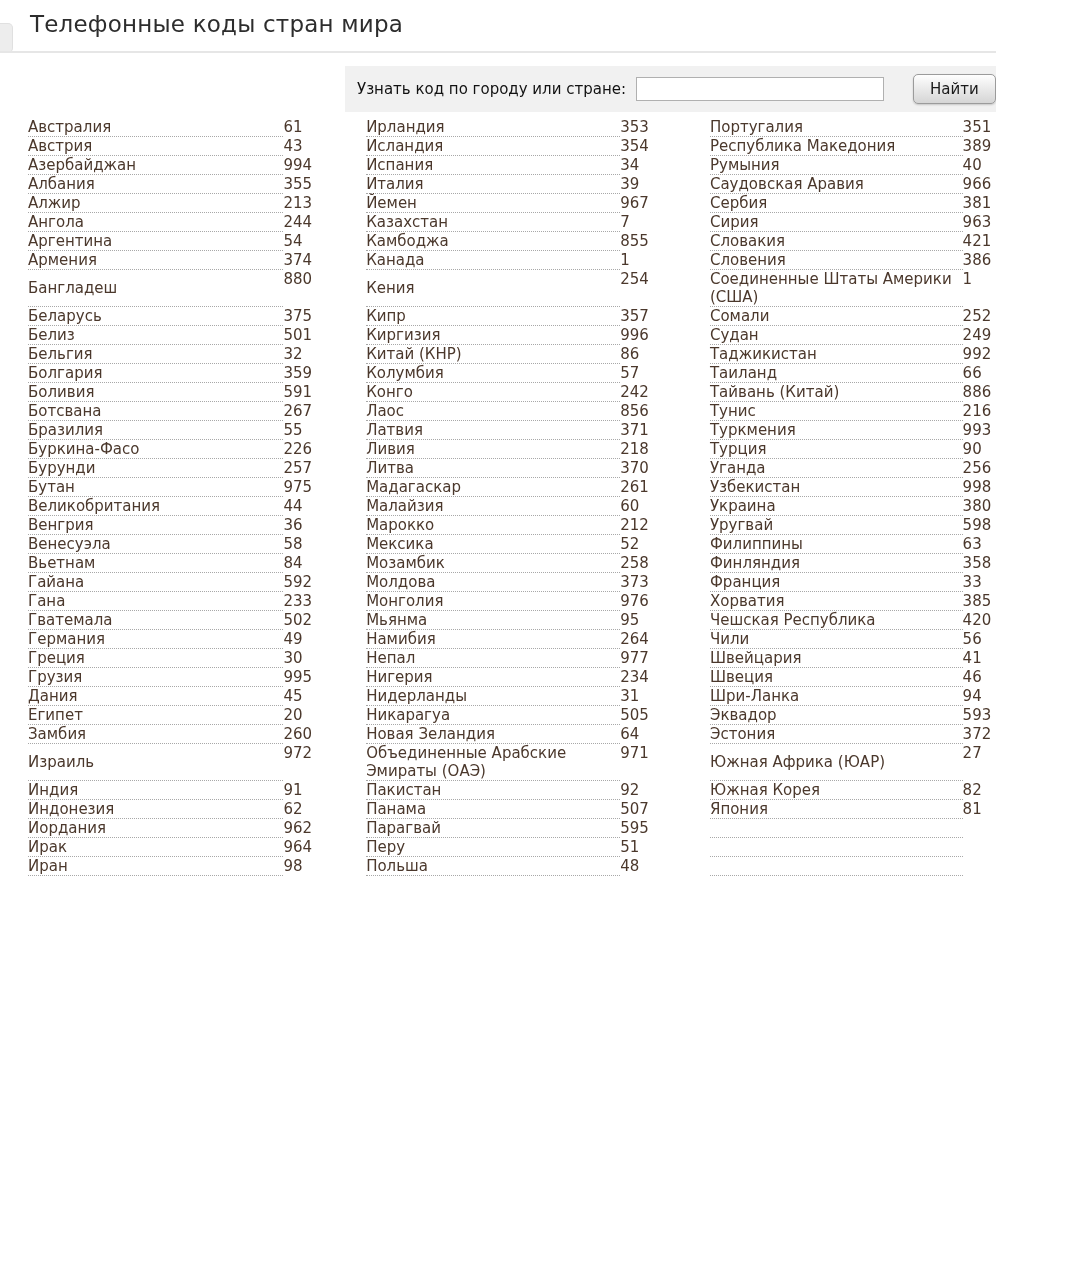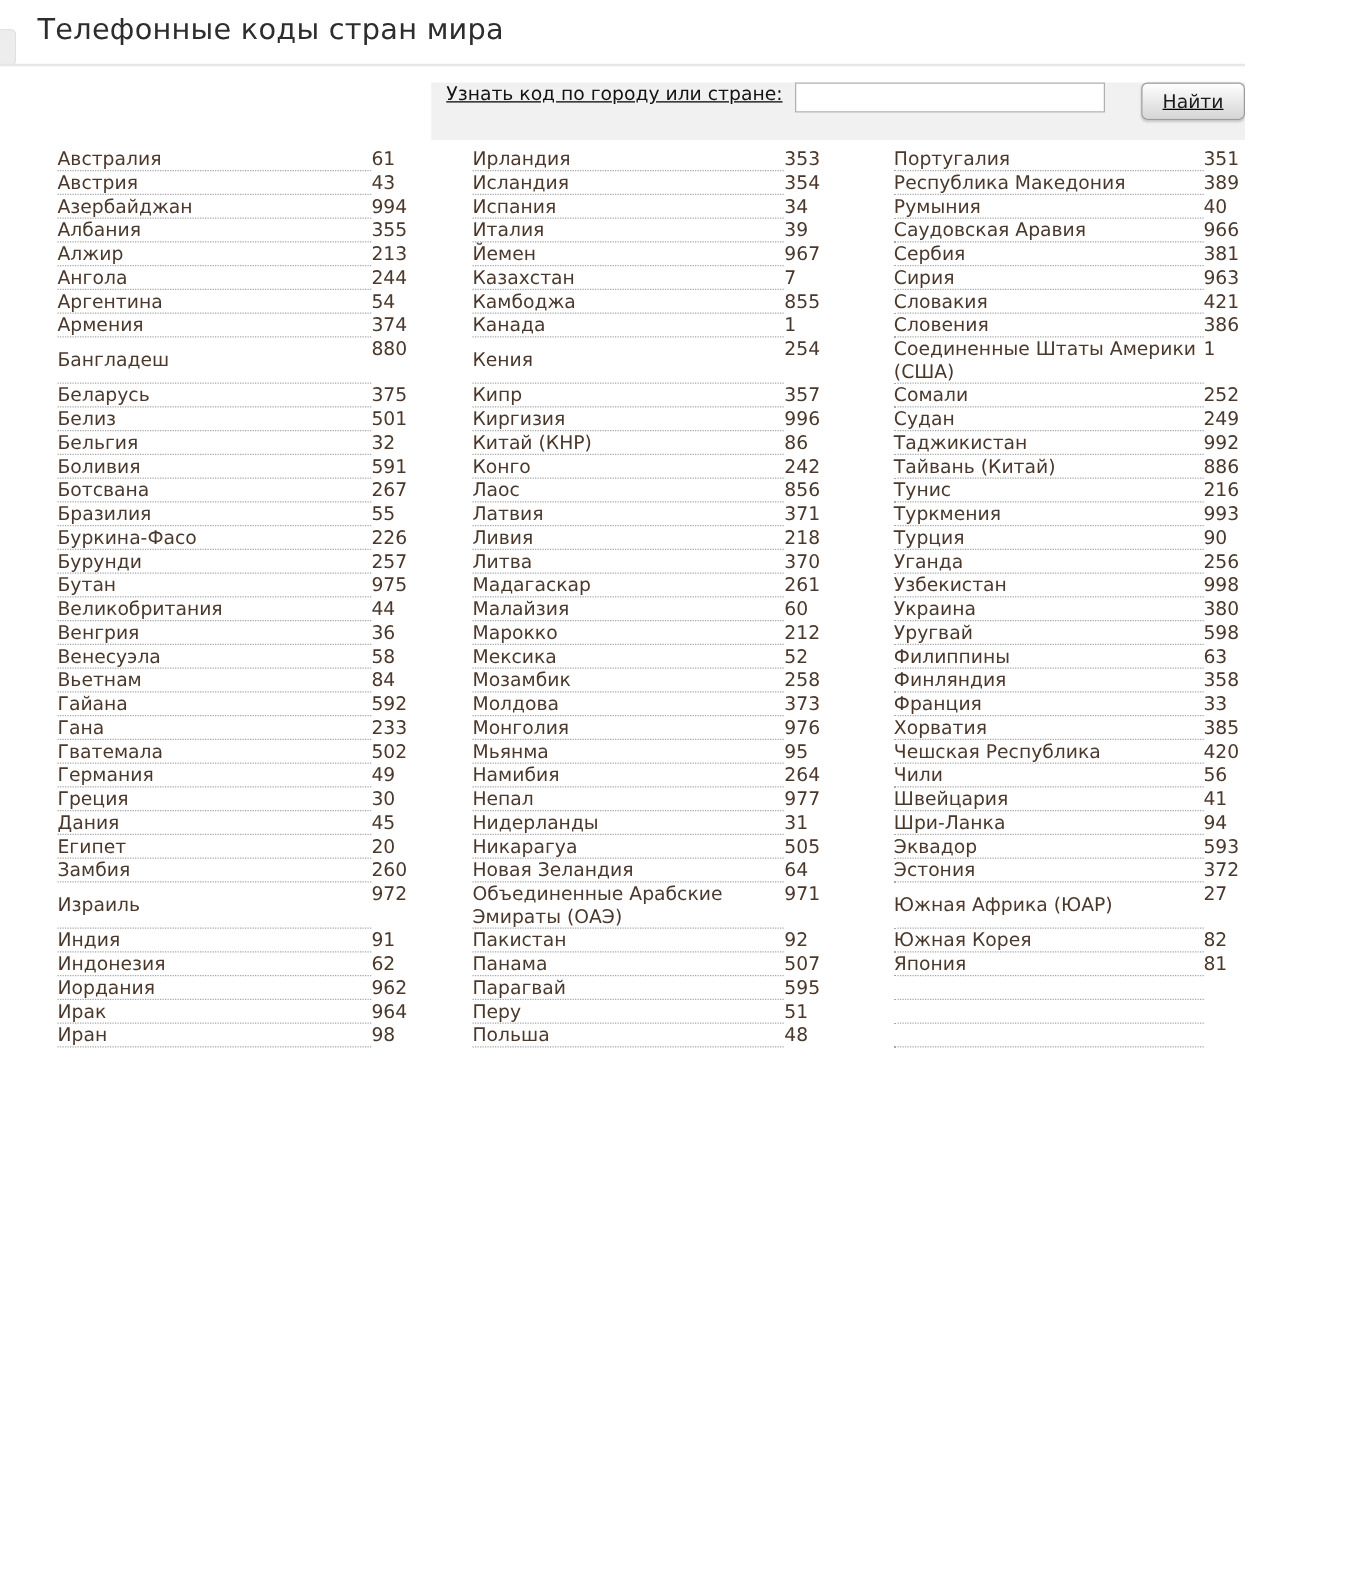--- a/index.html
+++ b/index.html
@@ -15,38 +15,38 @@
     position:absolute; left:0; top:51px; width:100%; height:2px;
     background:#e6e6e6;
   }
   .side-tab {
     position:absolute; left:0; top:23px; width:13px; height:30px;
     background:#ededed; border:1px solid #e0e0e0; border-left:none;
     border-radius:0 5px 5px 0; box-sizing:border-box;
   }
   .search-band {
     position:absolute; left:345px; right:0; top:66px; height:46px;
-    background:#f1f1f1; display:flex; align-items:flex-start; box-sizing:border-box;text-decoration:underline;
+    background:#f1f1f1; display:flex; align-items:center; box-sizing:border-box;
   }
   .search-label { margin-left:12px; font-size:15px; color:#121212; white-space:nowrap; }
   .search-input {
     margin-left:10px; width:296px; height:22px; box-sizing:content-box;
     border:1px solid #b0b0b0; background:#fff; font-size:14px; padding:0 4px;
     font-family:"DejaVu Sans", sans-serif;
   }
   .search-button {
     margin-left:29px; width:100px; height:30px; cursor:pointer;
     border:1px solid #9b9b9b; border-radius:5px;
     background:linear-gradient(#fefefe,#d5d5d5);
     font-size:15px; color:#1a1a1a; font-family:"DejaVu Sans", sans-serif;
     box-shadow:0 1px 2px rgba(0,0,0,0.18);
   }
   table.codes {
     position:absolute; left:28px; top:118px; border-collapse:collapse;
-    font-size:15px; color:#4b382c; table-layout:fixed;margin-left:18px;
+    font-size:15px; color:#4b382c; table-layout:fixed;
   }
   table.codes td { line-height:18px; padding:0; }
   td.c-name {
     width:272px; vertical-align:middle;
     border-bottom:1px dotted #a8a8a8; padding:4px 2px 5px 2px;
   }
   td.c-code { width:34px; vertical-align:top; padding:4px 0 5px 0; }
   td.c-gap1 { width:56px; }
   td.c-gap2 { width:64px; }
 </style>
@@ -180,20 +180,30 @@
           <td class="c-name">Бельгия</td>
           <td class="c-code">32</td>
           <td class="c-gap1"></td>
           <td class="c-name">Китай (КНР)</td>
           <td class="c-code">86</td>
           <td class="c-gap2"></td>
           <td class="c-name">Таджикистан</td>
           <td class="c-code">992</td>
         </tr>
         <tr>
+          <td class="c-name">Болгария</td>
+          <td class="c-code">359</td>
+          <td class="c-gap1"></td>
+          <td class="c-name">Колумбия</td>
+          <td class="c-code">57</td>
+          <td class="c-gap2"></td>
+          <td class="c-name">Таиланд</td>
+          <td class="c-code">66</td>
+        </tr>
+        <tr>
           <td class="c-name">Боливия</td>
           <td class="c-code">591</td>
           <td class="c-gap1"></td>
           <td class="c-name">Конго</td>
           <td class="c-code">242</td>
           <td class="c-gap2"></td>
           <td class="c-name">Тайвань (Китай)</td>
           <td class="c-code">886</td>
         </tr>
         <tr>
@@ -328,20 +338,30 @@
         </tr>
         <tr>
           <td class="c-name">Греция</td>
           <td class="c-code">30</td>
           <td class="c-gap1"></td>
           <td class="c-name">Непал</td>
           <td class="c-code">977</td>
           <td class="c-gap2"></td>
           <td class="c-name">Швейцария</td>
           <td class="c-code">41</td>
+        </tr>
+        <tr>
+          <td class="c-name">Грузия</td>
+          <td class="c-code">995</td>
+          <td class="c-gap1"></td>
+          <td class="c-name">Нигерия</td>
+          <td class="c-code">234</td>
+          <td class="c-gap2"></td>
+          <td class="c-name">Швеция</td>
+          <td class="c-code">46</td>
         </tr>
         <tr>
           <td class="c-name">Дания</td>
           <td class="c-code">45</td>
           <td class="c-gap1"></td>
           <td class="c-name">Нидерланды</td>
           <td class="c-code">31</td>
           <td class="c-gap2"></td>
           <td class="c-name">Шри-Ланка</td>
           <td class="c-code">94</td>

